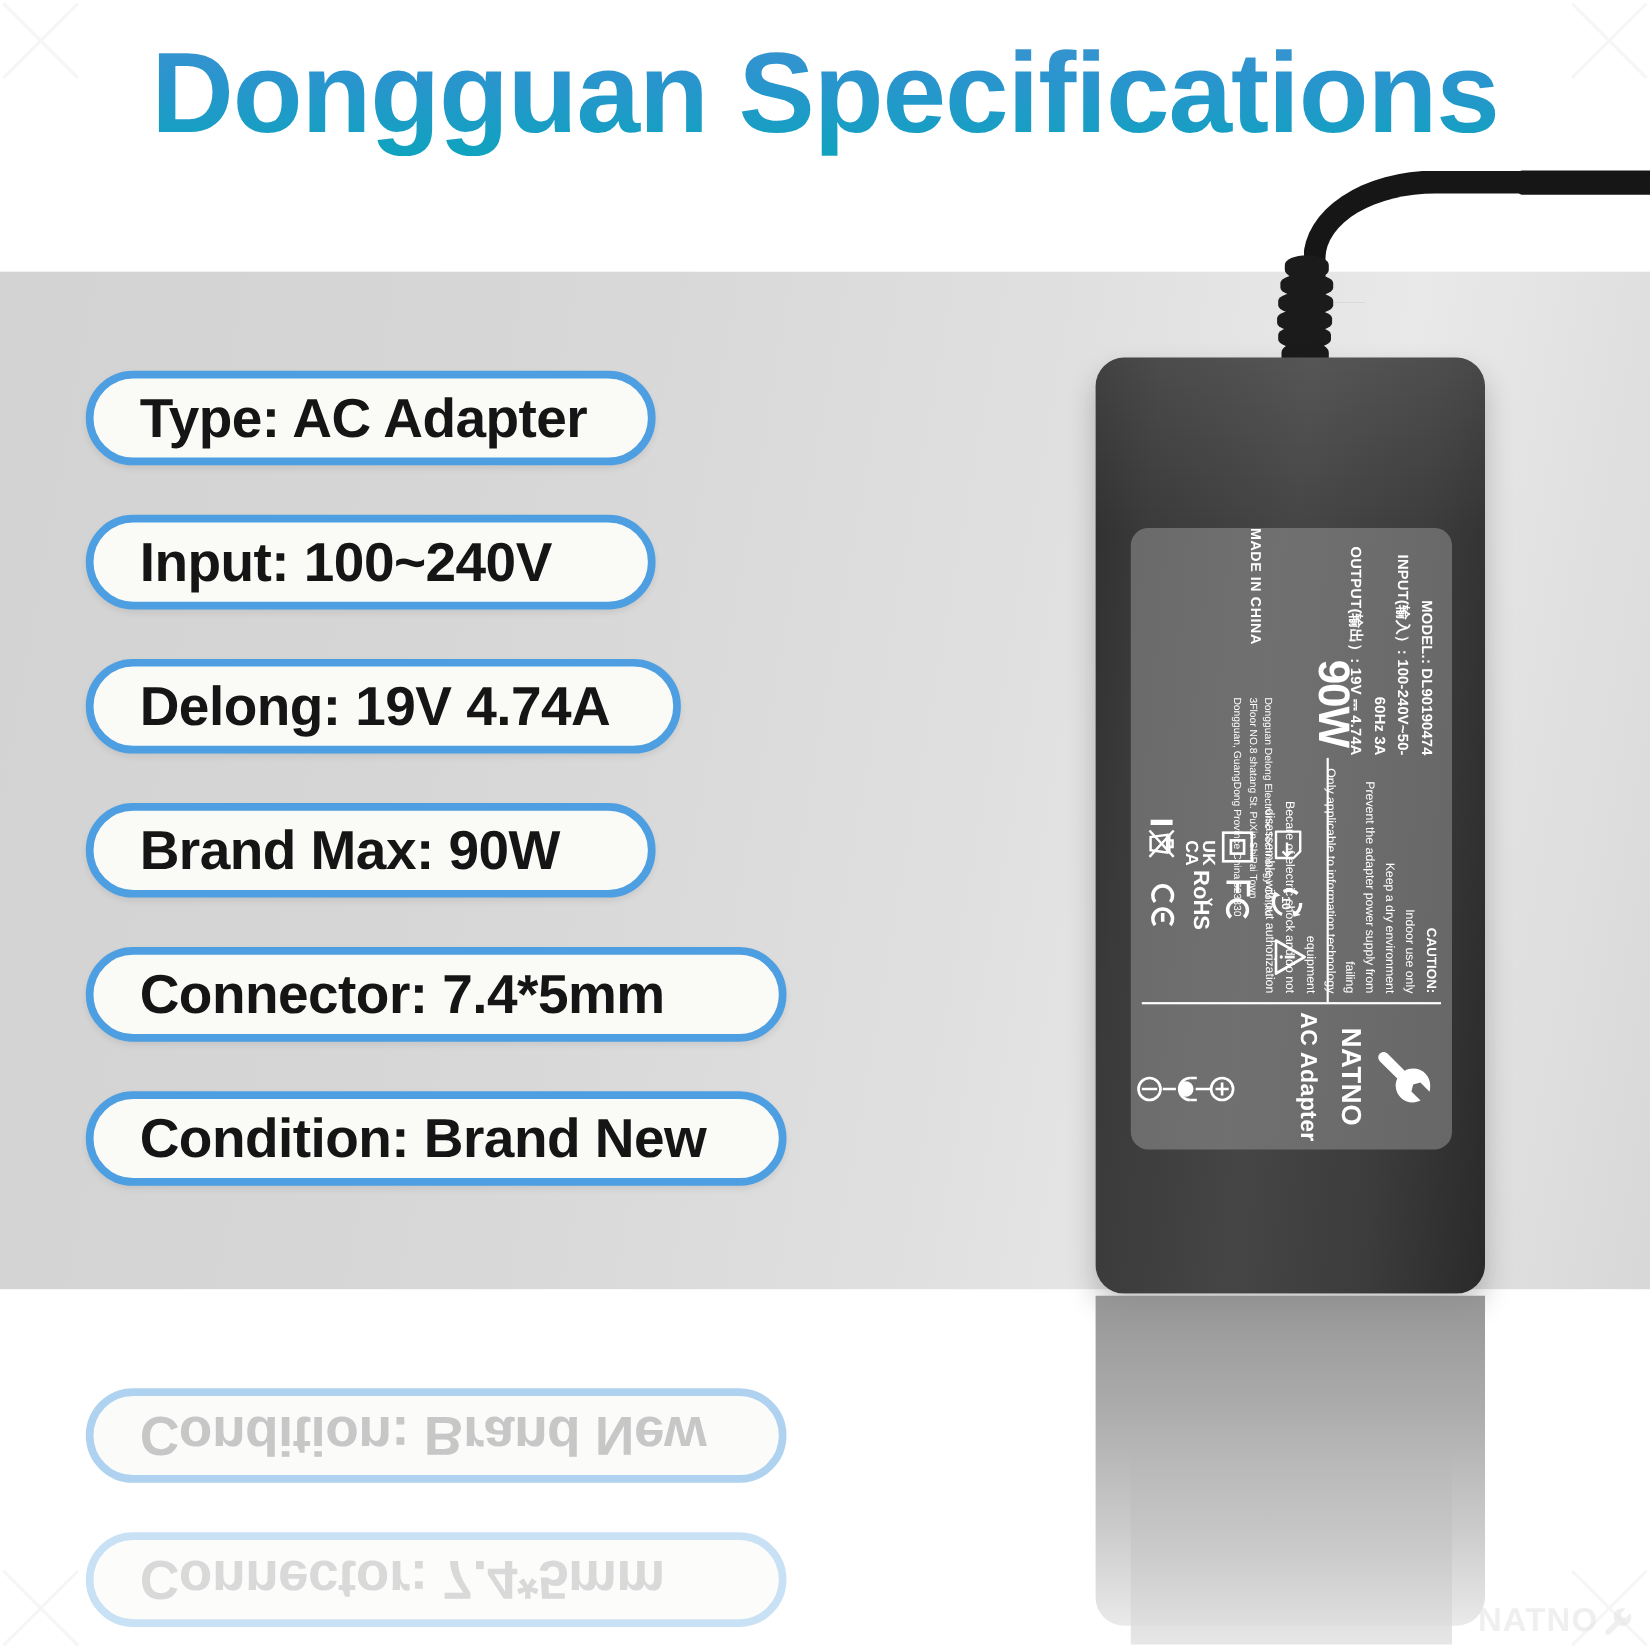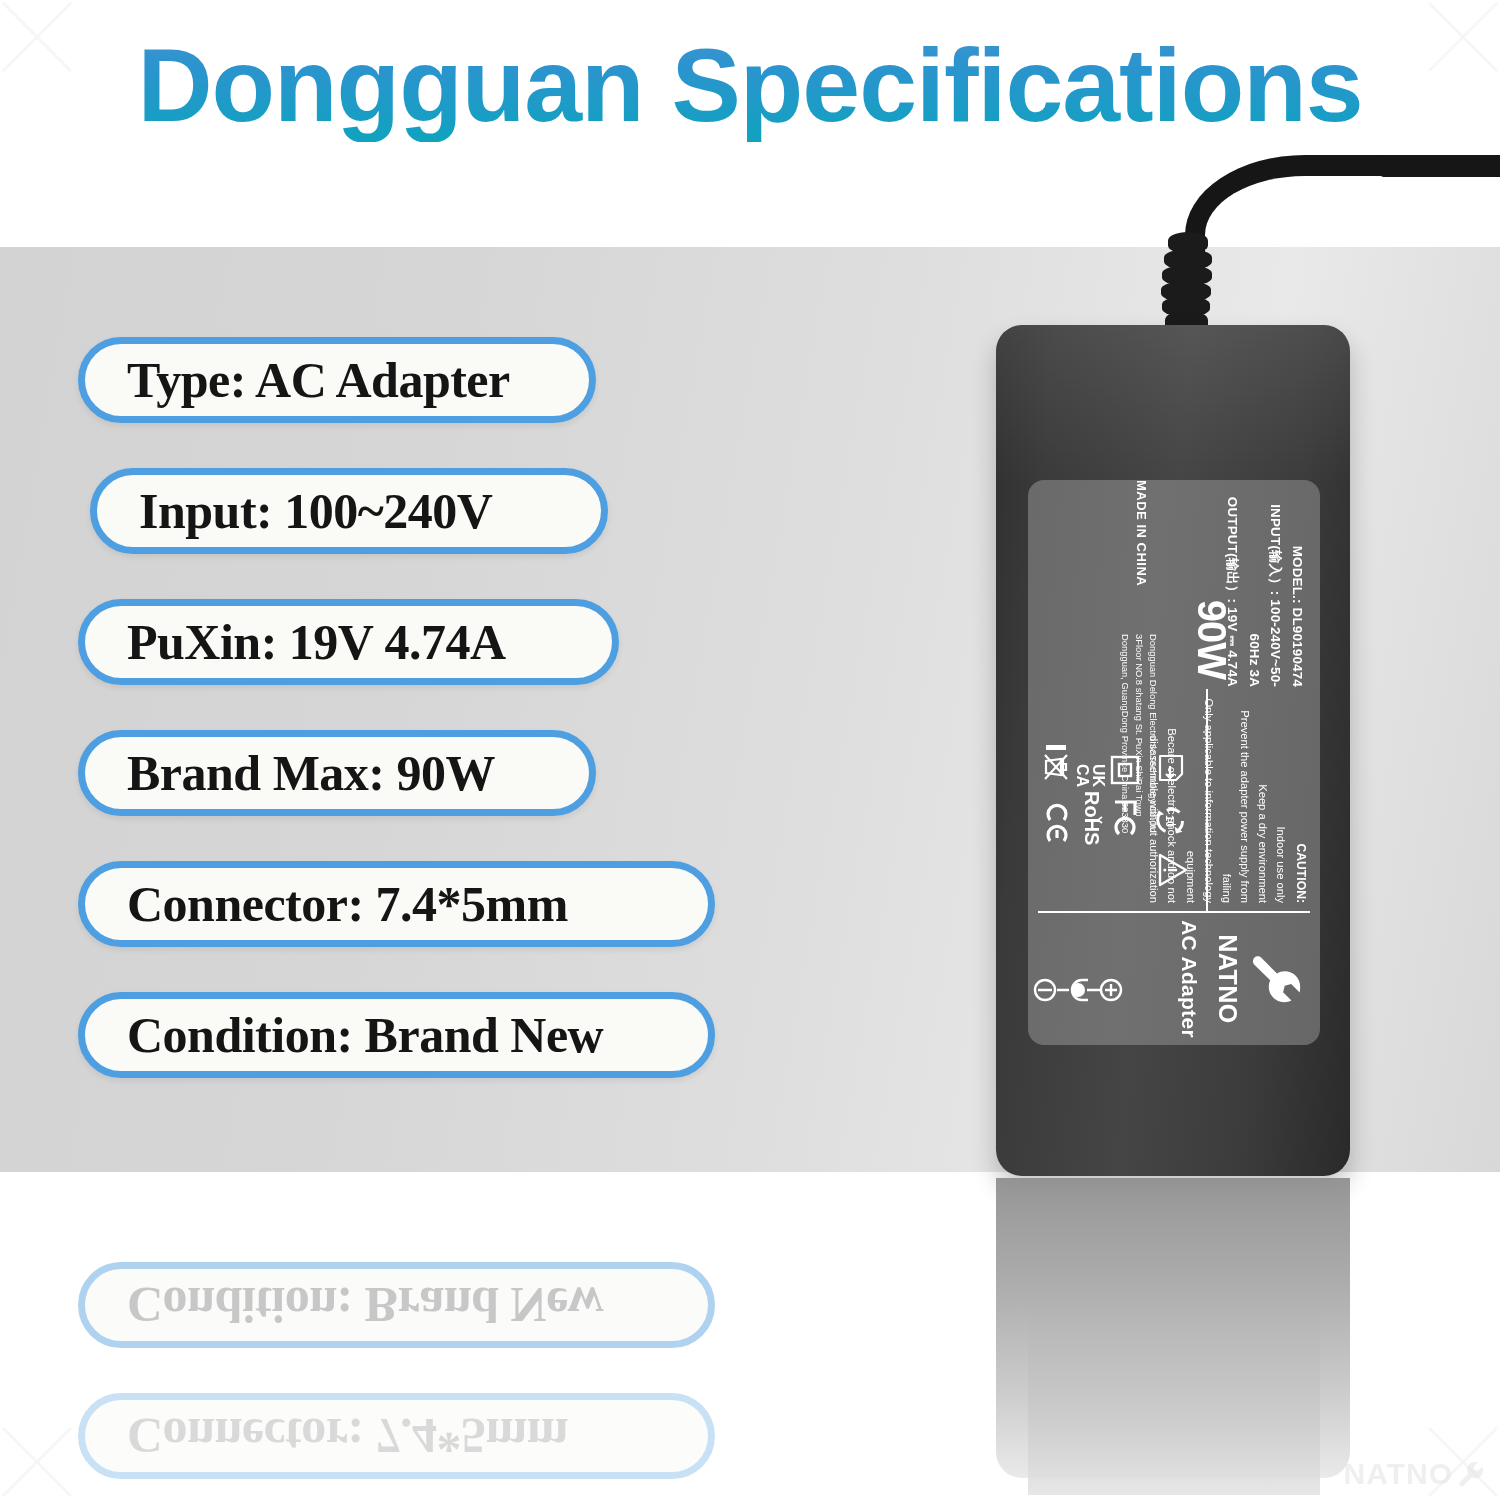--- a/index.html
+++ b/index.html
@@ -40,21 +40,20 @@
     background:linear-gradient(180deg,rgba(255,255,255,0) 0%,rgba(255,255,255,.72) 70%,rgba(255,255,255,.92) 100%);
   }
 
   
   .pill{
     position:absolute;display:flex;align-items:center;
     box-sizing:border-box;
     border:7px solid #4D9FE2;border-radius:48px;
     background:#FAFAF7;height:86px;padding:0 0 0 42px;
     box-shadow:0 3px 6px rgba(0,0,0,.08);
-    font-family:Liberation Serif, serif;
   }
   .pill span{
     font-size:50px;font-weight:700;color:#151515;white-space:nowrap;
     letter-spacing:-.5px;
   }
 
   
   .pill.reflect{
     border-color:#A9CFF0;background:#FBFBFA;
     box-shadow:none;transform:scaleY(-1);
@@ -167,25 +166,25 @@
 
 <div class="title">Dongguan Specifications</div>
 
 <div class="panel">
   <div class="panel-shade"></div>
 </div>
 
 <div class="pill" style="left:78px;top:337px;width:518px;">
   <span>Type: AC Adapter</span>
 </div>
-<div class="pill" style="left:90px;top:468px;width:518px;">
+<div class="pill" style="left:78px;top:468px;width:518px;">
   <span>Input: 100~240V</span>
 </div>
 <div class="pill" style="left:78px;top:599px;width:541px;">
-  <span>PuXin:  19V 4.74A</span>
+  <span>Delong:  19V 4.74A</span>
 </div>
 <div class="pill" style="left:78px;top:730px;width:518px;">
   <span>Brand Max: 90W</span>
 </div>
 <div class="pill" style="left:78px;top:861px;width:637px;">
   <span>Connector: 7.4*5mm</span>
 </div>
 <div class="pill" style="left:78px;top:992px;width:637px;">
   <span>Condition: Brand New</span>
 </div>

